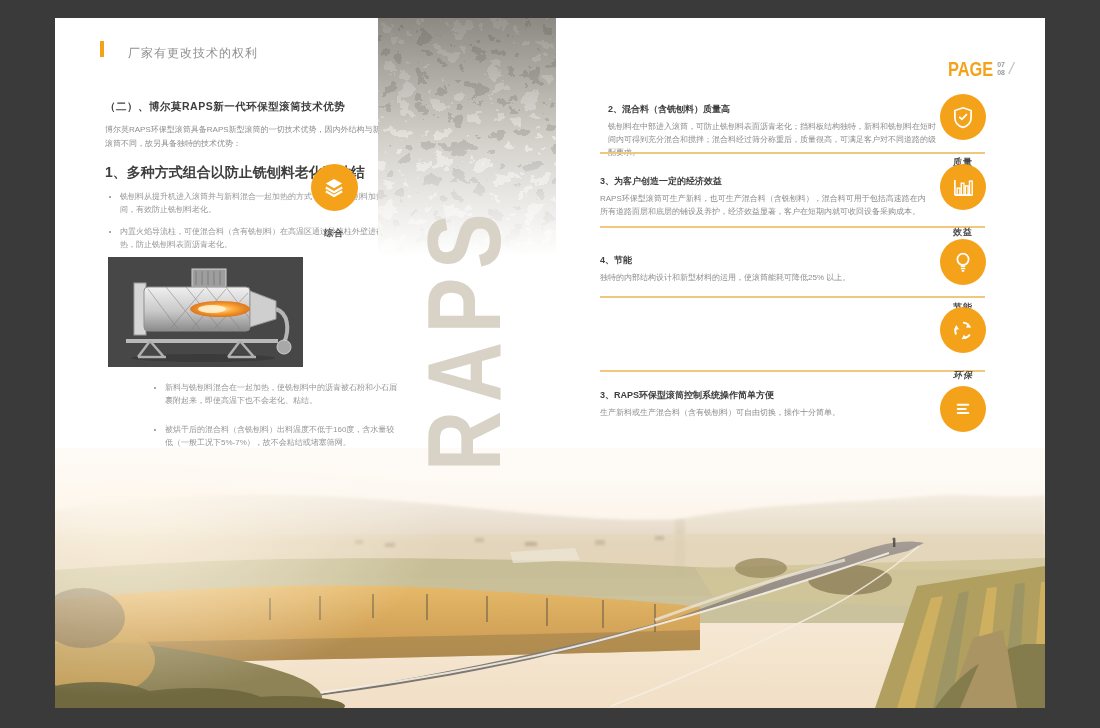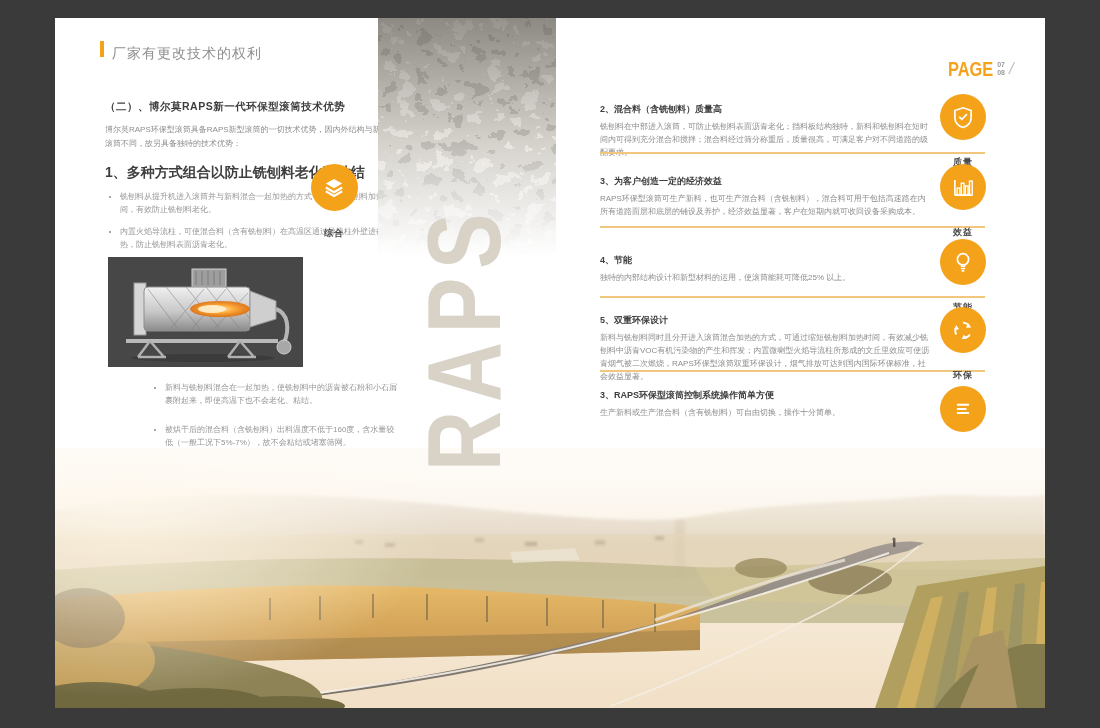--- a/index.html
+++ b/index.html
@@ -3,21 +3,21 @@
 <meta charset="utf-8">
 <style>
   * { margin:0; padding:0; box-sizing:border-box; }
   html,body { width:1100px; height:728px; overflow:hidden; }
   body { background:#3a3a3a; font-family:"Liberation Sans","DejaVu Sans",sans-serif; position:relative; }
 
   .page { position:absolute; left:55px; top:18px; width:990px; height:690px; background:#ffffff; overflow:hidden; }
 
   
   .hdr-tick { position:absolute; left:45px; top:23px; width:4px; height:16px; background:#f5a21b; }
-  .hdr-disclaimer { position:absolute; left:57px; top:27px; font-size:14px; color:#8f8f8f; letter-spacing:1px; }
+  .hdr-disclaimer { position:absolute; left:73px; top:27px; font-size:12px; color:#8f8f8f; letter-spacing:1px; }
   .page-label { position:absolute; left:893px; top:40px; display:flex; align-items:flex-start; }
   .page-word { font-size:20px; font-weight:bold; color:#f5a21b; display:inline-block; transform:scaleX(.82); transform-origin:left top; letter-spacing:0; }
   .page-nums { display:flex; flex-direction:column; font-size:7px; line-height:7.5px; color:#9a9a9a; margin-left:-6px; margin-top:3px; font-weight:bold; }
   .page-slash { font-size:17px; color:#c4c4c4; margin-left:4px; margin-top:1px; font-style:italic; }
 
   
   .left-col { position:absolute; left:50px; top:82px; width:287px; }
   .left-title { font-size:10.5px; font-weight:bold; color:#3e3e3e; letter-spacing:.5px; }
   .left-intro { margin-top:9px; font-size:8px; line-height:14px; color:#8d8d8d; }
   .point-heading { margin-top:13px; font-size:14px; font-weight:bold; color:#3e3e3e; }
@@ -43,23 +43,23 @@
                font-size:104px; font-weight:bold; letter-spacing:11px; color:#d8d3c6;
                text-align:center; line-height:100px; z-index:5; }
 
   
   .r-section { position:absolute; left:545px; width:330px; }
   .r-title { font-size:9px; font-weight:bold; color:#3e3e3e; }
   .r-body { margin-top:4px; font-size:8px; line-height:13px; color:#8d8d8d; }
   .r-divider { position:absolute; left:545px; width:385px; height:2px; background:#f1c77d; }
   .r-icon-group { position:absolute; left:884px; width:48px; text-align:center; }
 
-  .s2 { top:85px; } .s3 { top:157px; } .s4 { top:236px; } .s5 { top:296px; } .s6 { top:371px; }
+  .s2 { top:85px;margin-left:8px; } .s3 { top:157px; } .s4 { top:236px; } .s5 { top:296px; } .s6 { top:371px; }
   .d1 { top:134px; } .d2 { top:208px; } .d3 { top:278px; } .d4 { top:352px; }
-  .g1 { top:76px; } .g2 { top:146px; } .g3 { top:221px; } .g4 { top:289px; } .g5 { top:368px; }
+  .g1 { top:76px; } .g2 { top:146px; } .g3 { top:221px; } .g4 { top:289px;font-style:italic; } .g5 { top:368px; }
 
   
   .photo { position:absolute; left:0; top:430px; width:990px; height:260px; z-index:1; }
   .photo svg { display:block; }
 </style>
 </head>
 <body>
 
 <div class="page">
 
@@ -172,24 +172,20 @@
   <div class="r-section s3">
     <div class="r-title">3、为客户创造一定的经济效益</div>
     <div class="r-body">RAPS环保型滚筒可生产新料，也可生产混合料（含铣刨料），混合料可用于包括高速路在内所有道路面层和底层的铺设及养护，经济效益显著，客户在短期内就可收回设备采购成本。</div>
   </div>
   <div class="r-divider d2"></div>
   <div class="r-section s4">
     <div class="r-title">4、节能</div>
     <div class="r-body">独特的内部结构设计和新型材料的运用，使滚筒能耗可降低25% 以上。</div>
   </div>
   <div class="r-divider d3"></div>
-  <div class="r-section s5">
-    <div class="r-title">5、双重环保设计</div>
-    <div class="r-body">新料与铣刨料同时且分开进入滚筒混合加热的方式，可通过缩短铣刨料加热时间，有效减少铣刨料中沥青VOC有机污染物的产生和挥发；内置微喇型火焰导流柱所形成的文丘里效应可使沥青烟气被二次燃烧，RAPS环保型滚筒双重环保设计，烟气排放可达到国内国际环保标准，社会效益显著。</div>
-  </div>
   <div class="r-divider d4"></div>
   <div class="r-section s6">
     <div class="r-title">3、RAPS环保型滚筒控制系统操作简单方便</div>
     <div class="r-body">生产新料或生产混合料（含有铣刨料）可自由切换，操作十分简单。</div>
   </div>
 
   <div class="r-icon-group g1">
     <div class="icon-circle">
       <svg width="26" height="26" viewBox="0 0 24 24">
         <path d="M12 3.5 L19.5 6 V12.5 C19.5 17.6 16.2 20.4 12 21.6 C7.8 20.4 4.5 17.6 4.5 12.5 V6 Z" fill="none" stroke="#fff" stroke-width="1.6"></path>

